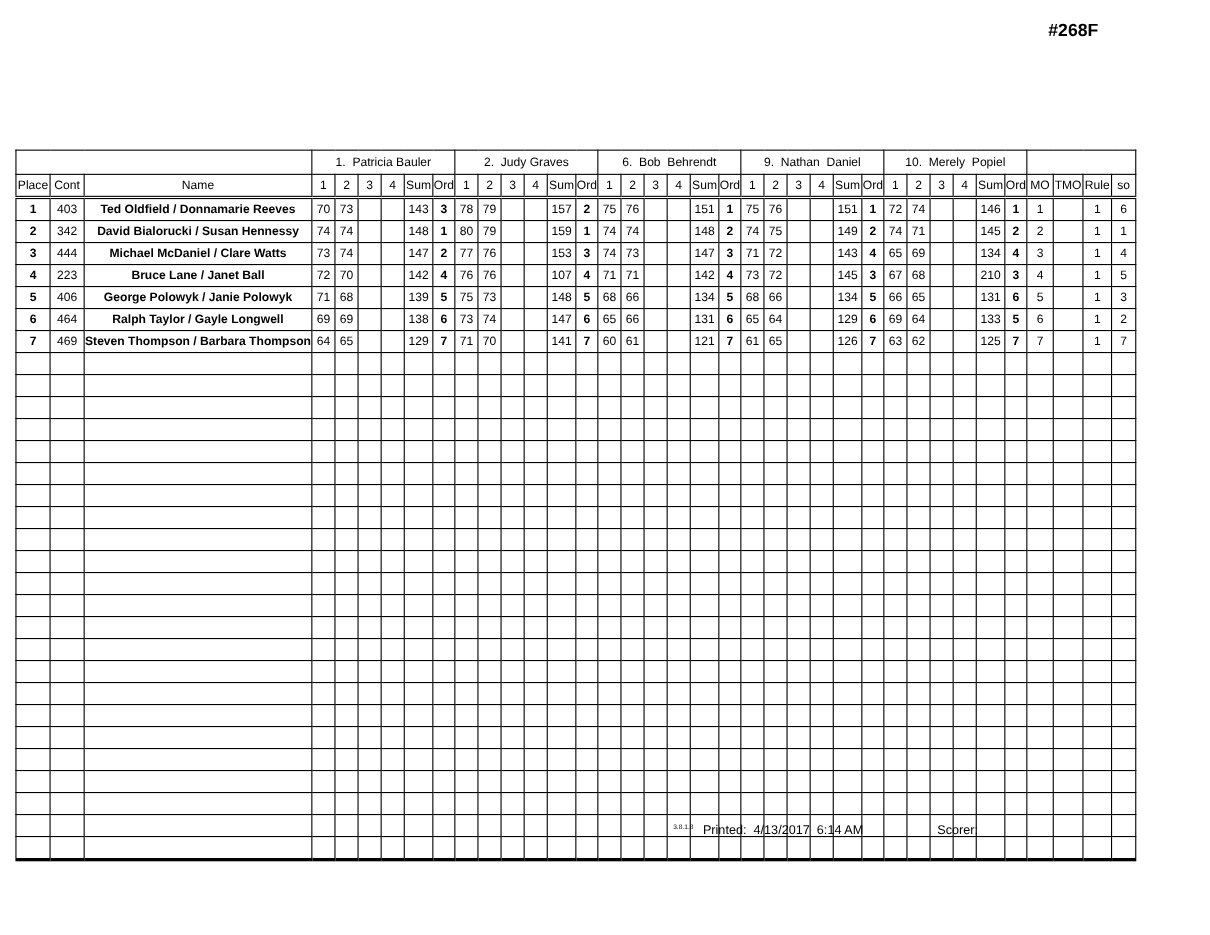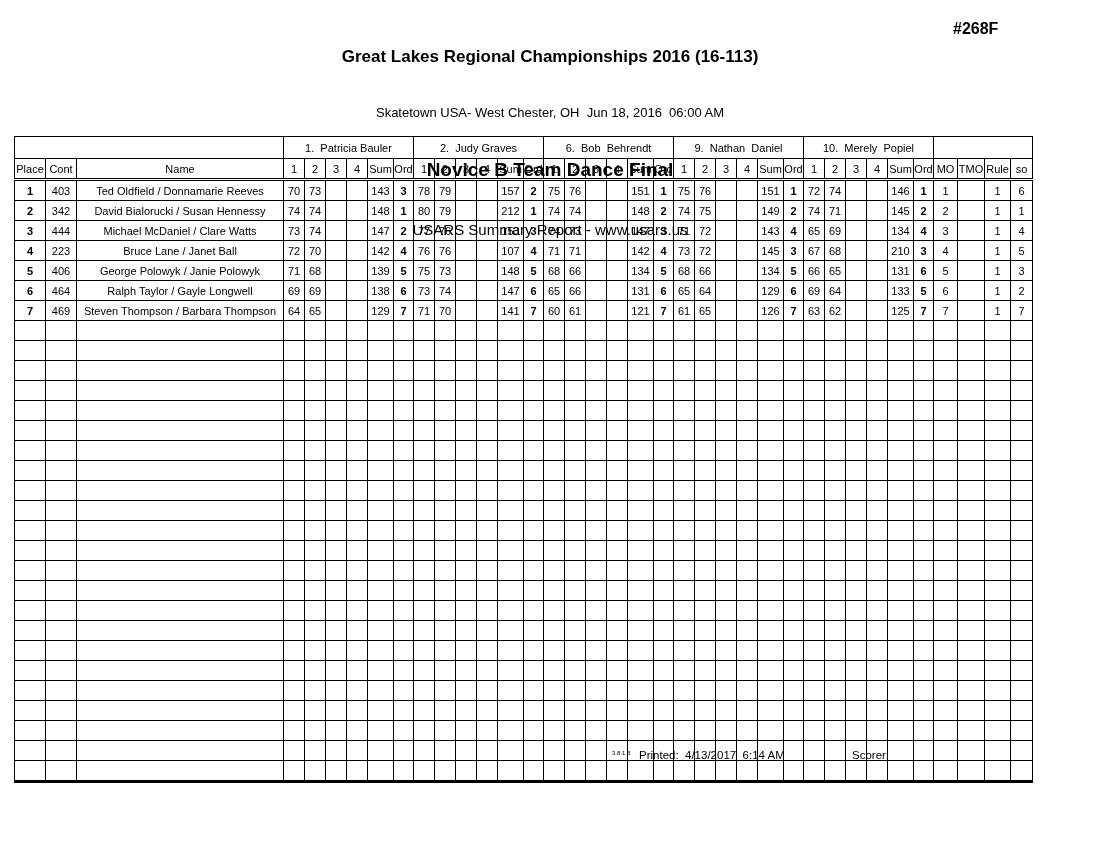--- a/index.html
+++ b/index.html
@@ -15,44 +15,38 @@
   table.results{position:absolute;left:14px;top:136px;border-collapse:collapse;table-layout:fixed;}
   table.results td{border:1px solid #000;height:19px;padding:0;font-size:11px;text-align:center;
                    overflow:hidden;white-space:pre;line-height:18px;}
   tr.judge-row td{height:21px;}
   td.spacer{border:none;}
   td.judge-name{text-align:left;padding-left:4px;}
   tr.subhead td{border-bottom:3px double #000;}
   td.name-h{text-align:left;padding-left:5px;}
   td.place{font-weight:bold;}
   td.cont{text-align:right;padding-right:5px;font-weight:normal;}
-  td.name{text-align:left;padding-left:4px;font-weight:normal;}
+  td.name{text-align:left;padding-left:4px;font-weight:bold;}
   td.sum{text-align:right;padding-right:3px;}
   td.thick{border-left:5px solid #000;border-right:5px solid #000;}
   td.ordv{font-weight:bold;}
   tr.last td{border-bottom:3px solid #000;}
   .footer{position:absolute;left:0;top:746px;width:1100px;height:24px;font-size:11.5px;}
   .ver{position:absolute;left:612px;top:4px;font-size:6px;}
   .printed{position:absolute;left:639px;top:3px;white-space:pre;}
   .scorer{position:absolute;left:852px;top:3px;}
 </style>
 </head>
 <body>
 
 <div class="page">
 
 
   <div class="doc-number">#268F</div>
 
-  <div class="title-block">
-    <div class="t1">Great Lakes Regional Championships 2016 (16-113)</div>
-    <div class="t2">Skatetown USA- West Chester, OH  Jun 18, 2016  06:00 AM</div>
-    <div class="t3">Novice B Team Dance Final</div>
-    <div class="t4">USARS Summary Report - www.usars.us</div>
-  </div>
 
   <table class="results">
       <colgroup>
         <col style="width: 31px;">
         <col style="width: 31px;">
         <col style="width: 207px;">
         <col style="width: 21px;">
         <col style="width: 21px;">
         <col style="width: 21px;">
         <col style="width: 21px;">
@@ -182,21 +176,21 @@
           <td>74</td>
           <td>74</td>
           <td></td>
           <td></td>
           <td class="sum">148</td>
           <td class="thick ordv">1</td>
           <td>80</td>
           <td>79</td>
           <td></td>
           <td></td>
-          <td class="sum">212</td>
+          <td class="sum">159</td>
           <td class="thick ordv">1</td>
           <td>74</td>
           <td>74</td>
           <td></td>
           <td></td>
           <td class="sum">148</td>
           <td class="thick ordv">2</td>
           <td>74</td>
           <td>75</td>
           <td></td>

